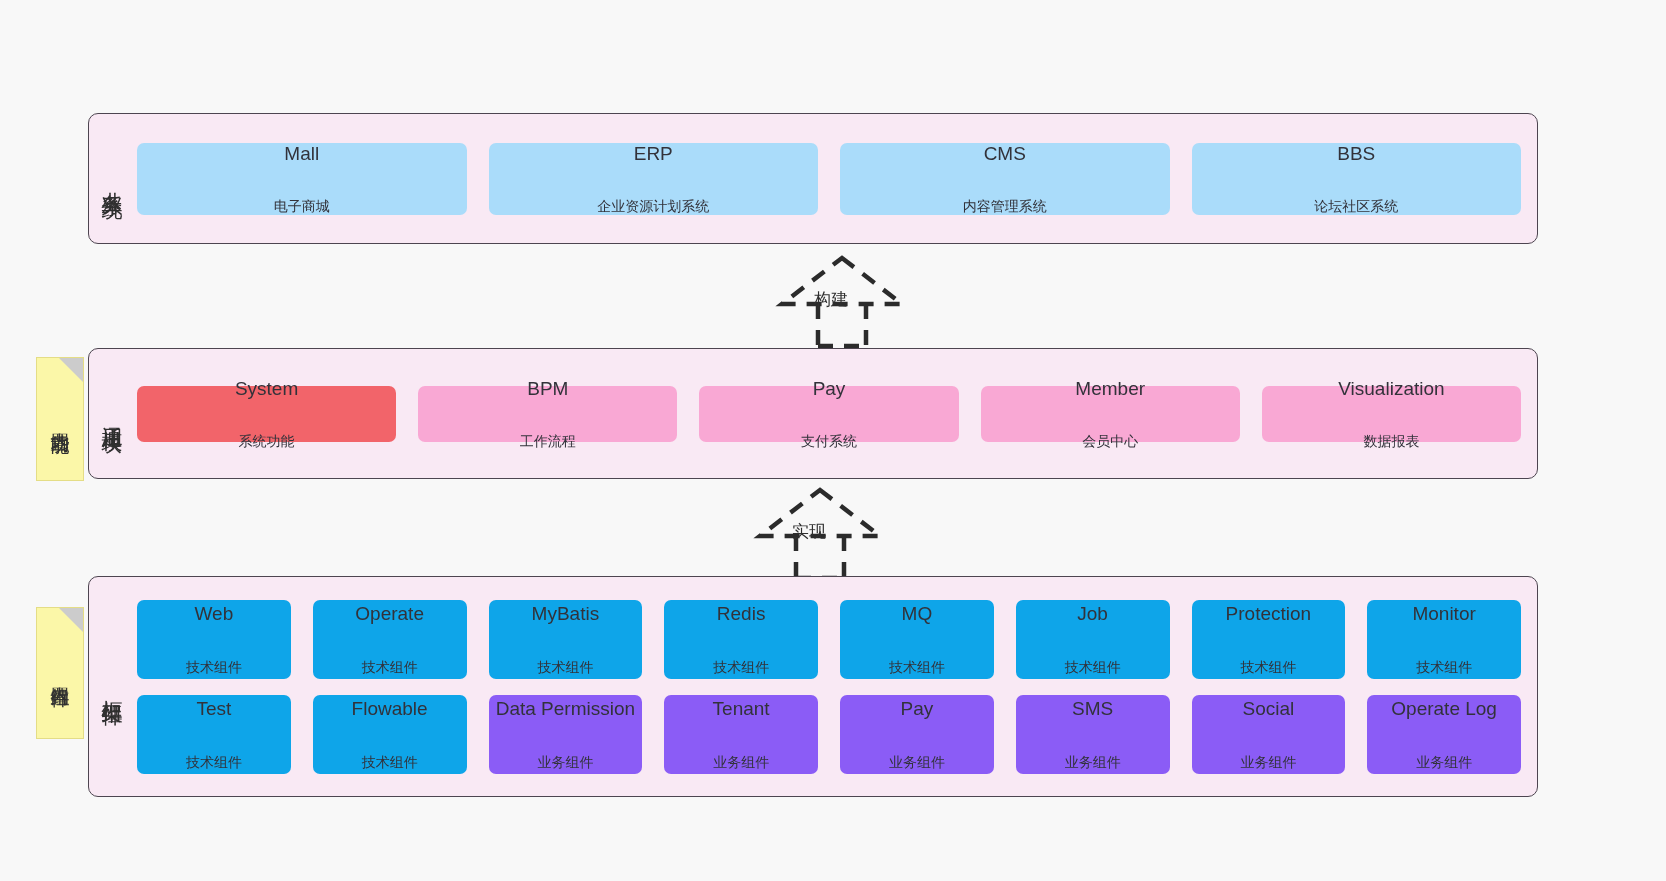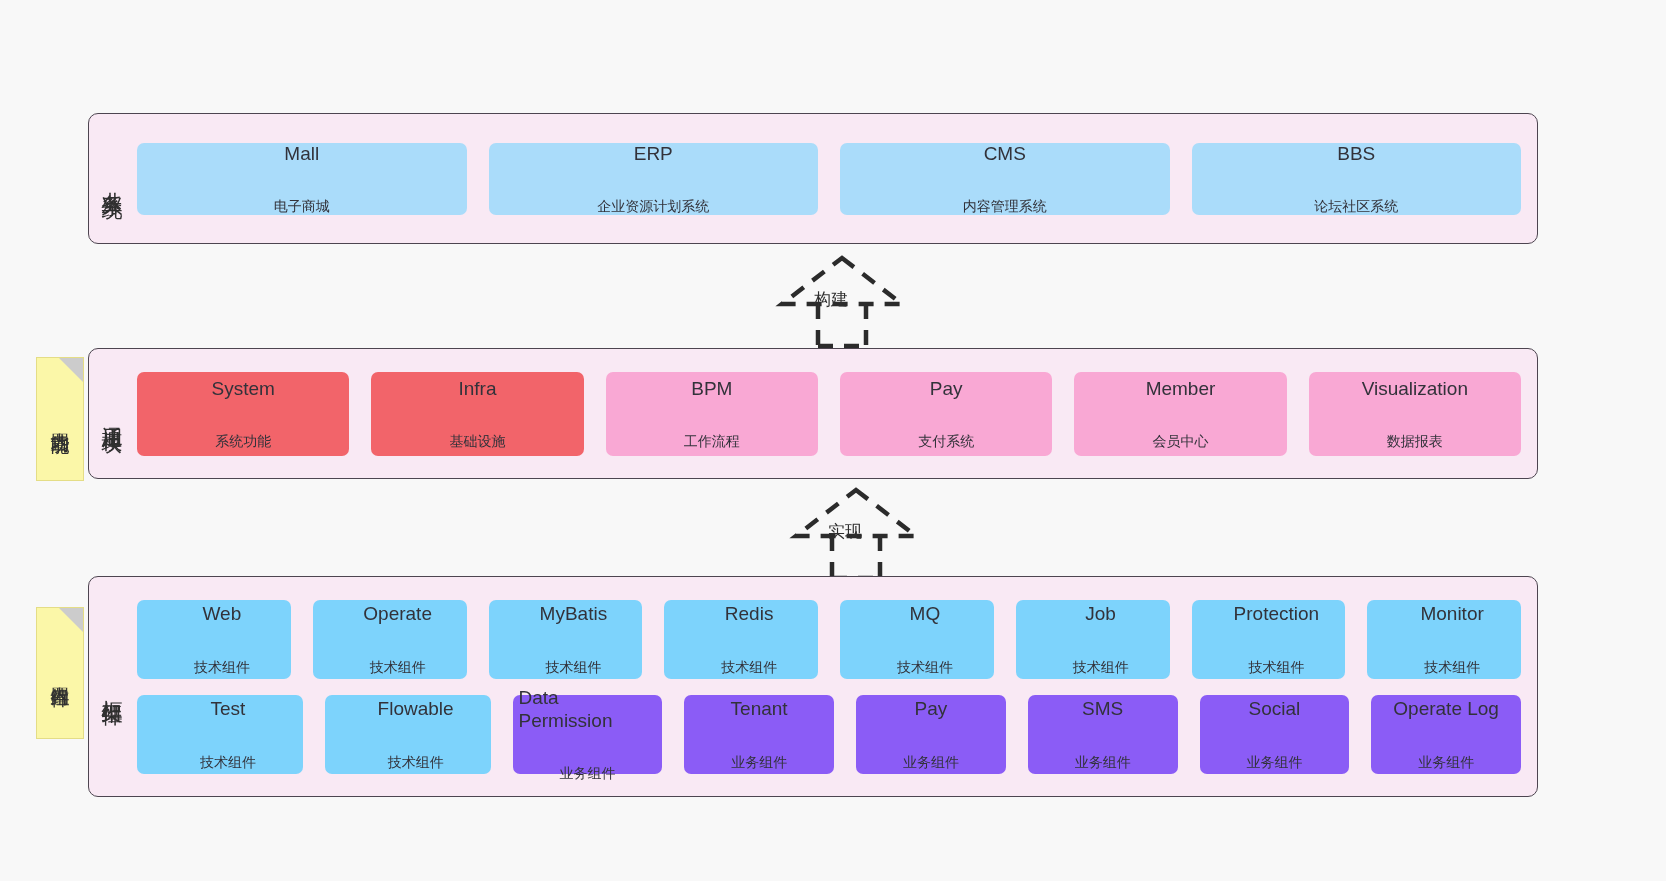--- a/index.html
+++ b/index.html
@@ -68,49 +68,49 @@
   }
 
   
   .card {
     flex: 1 1 0;
     border-radius: 7px;
     display: flex;
     flex-direction: column;
     align-items: center;
     justify-content: center;
-    text-align: left;
+    text-align: center;
     box-sizing: border-box;
     padding: 4px 6px;
     line-height: 1.22;
     gap: 33px;
   }
   .card .t-en {
     font-size: 19px;
     color: #32323a;
     white-space: normal;
   }
   .card .t-cn {
     font-size: 14px;
     color: #32323a;
   }
 
   
   .c-blue        { background: #aadcfa; }
   .c-red         { background: #f2646a; }
   .c-pink        { background: #f9a8d4; }
-  .c-green       { background: #7dd3fc; padding-left: 22px; }
+  .c-green       { background: #0ea5e9; }
   .c-greenlight  { background: #8b5cf6; }
 
   
   #layer-business  { left: 88px;  top: 113px; width: 1450px; height: 131px; }
   #layer-business .row { height: 72px; }
 
   #layer-common    { left: 88px;  top: 348px; width: 1450px; height: 131px; }
-  #layer-common .row { height: 84px; }
+  #layer-common .row { height: 56px; }
 
   #layer-framework { left: 88px;  top: 576px; width: 1450px; height: 221px; }
   #layer-framework .row { height: 79px; }
   #layer-framework .layer-body { gap: 16px; }
 
   
   .sticky {
     position: absolute;
     width: 48px;
     background: #fbf7a8;
@@ -151,21 +151,21 @@
     position: absolute;
     font-size: 17px;
     color: #2f2f2f;
     background: transparent;
     white-space: nowrap;
     user-select: none;
   }
   #connector-build  { left: 752px; top: 252px; width: 180px; height: 96px; text-align: right; }
   #connector-build .conn-label  { left: 62px; top: 36px; }
 
-  #connector-impl   { left: 766px; top: 484px; width: 180px; height: 96px; }
+  #connector-impl   { left: 730px; top: 484px; width: 180px; height: 96px; }
   #connector-impl .conn-label   { left: 62px; top: 36px; }
 </style>
 </head>
 <body>
 
 <div class="canvas">
 
   <div class="layer" id="layer-business">
     <div class="layer-title">业务系统</div>
     <div class="layer-body">
@@ -205,24 +205,20 @@
   </div>
 
   <div class="layer" id="layer-common">
     <div class="layer-title">通用模块</div>
     <div class="layer-body">
       <div class="row">
         <div class="card c-red">
           <span class="t-en">System</span>
           <span class="t-cn">系统功能</span>
         </div>
-        <div class="card c-red">
-          <span class="t-en">Infra</span>
-          <span class="t-cn">基础设施</span>
-        </div>
         <div class="card c-pink">
           <span class="t-en">BPM</span>
           <span class="t-cn">工作流程</span>
         </div>
         <div class="card c-pink">
           <span class="t-en">Pay</span>
           <span class="t-cn">支付系统</span>
         </div>
         <div class="card c-pink">
           <span class="t-en">Member</span>

